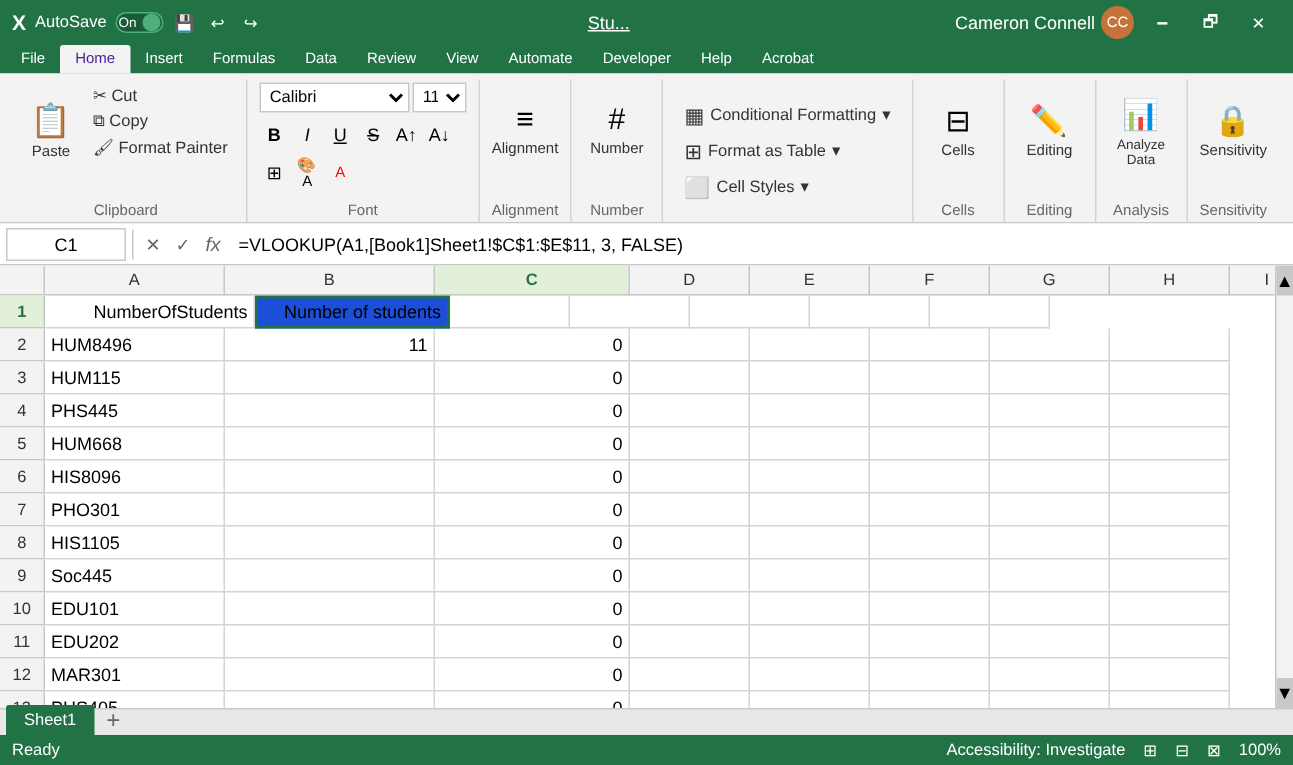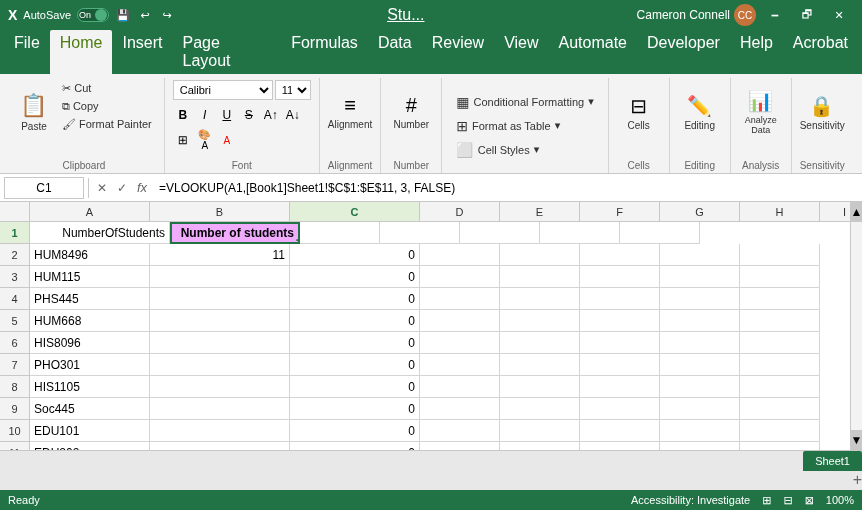--- a/index.html
+++ b/index.html
@@ -9,21 +9,21 @@
     .title-bar {
       height: 30px;
       background: #217346;
       display: flex;
       align-items: center;
       justify-content: space-between;
       padding: 0 8px;
       color: white;
     }
     .title-bar-left { display: flex; align-items: center; gap: 6px; }
-    .title-bar-center { display: flex; align-items: center; gap: 4px; font-size: 16px; text-decoration: underline; }
+    .title-bar-center { display: flex; align-items: center; gap: 4px; font-size: 12px; text-decoration: underline; }
     .title-bar-right { display: flex; align-items: center; gap: 4px; }
     .autosave-label { font-size: 11px; }
     .autosave-toggle {
       background: #1a5c38;
       border: 1px solid #4caf7d;
       border-radius: 8px;
       width: 32px;
       height: 14px;
       display: flex;
       align-items: center;
@@ -216,40 +216,39 @@
       border-right: 1px solid #d4d4d4;
       border-bottom: 1px solid #d4d4d4;
       display: flex;
       align-items: center;
       padding: 0 4px;
       font-size: 12px;
       overflow: hidden;
       white-space: nowrap;
       flex-shrink: 0;
     }
-    .cell.active-cell { border: 2px solid #217346; background: #f0abfc; font-weight: bold; }
+    .cell.active-cell { border: 2px solid #217346; background: #1d4ed8; }
 
     .corner-cell {
       width: 30px;
       height: 20px;
       background: #f3f3f3;
       border-right: 1px solid #c8c8c8;
       border-bottom: 1px solid #c8c8c8;
       flex-shrink: 0;
     }
 
     
     .tab-bar {
-      height: 40px;
+      height: 18px;
       background: #e8e8e8;
       display: flex;
       align-items: flex-end;
       border-top: 1px solid #c8c8c8;
       padding-left: 4px;
-      flex-direction: column;
     }
     .tab {
       height: 20px;
       padding: 0 12px;
       background: #217346;
       color: white;
       display: flex;
       align-items: center;
       font-size: 11px;
       cursor: pointer;
@@ -271,24 +270,24 @@
 
     .ribbon-tabs {
       display: flex;
       background: #217346;
       padding: 0 4px;
     }
     .ribbon-tab {
       padding: 4px 10px;
       color: white;
       cursor: pointer;
-      font-size: 16px;
+      font-size: 10px;
       border-radius: 2px 2px 0 0;
     }
-    .ribbon-tab.active { background: #f3f3f3; color: #4d7c0f; }
+    .ribbon-tab.active { background: #f3f3f3; color: #4c1d95; }
 
     .number-col { justify-content: flex-end; }
     .cursor-cell { position: relative; }
     .cursor-cell::after {
       content: '+';
       position: absolute;
       right: -6px;
       bottom: -6px;
       font-size: 14px;
       color: #217346;
@@ -343,21 +342,20 @@
         <div class="win-btn">🗗</div>
         <div class="win-btn close">✕</div>
       </div>
     </div>
   </div>
 
   <div class="ribbon-tabs">
     <div class="ribbon-tab">File</div>
     <div class="ribbon-tab active">Home</div>
     <div class="ribbon-tab">Insert</div>
-    <div class="ribbon-tab">Page Layout</div>
     <div class="ribbon-tab">Formulas</div>
     <div class="ribbon-tab">Data</div>
     <div class="ribbon-tab">Review</div>
     <div class="ribbon-tab">View</div>
     <div class="ribbon-tab">Automate</div>
     <div class="ribbon-tab">Developer</div>
     <div class="ribbon-tab">Help</div>
     <div class="ribbon-tab">Acrobat</div>
   </div>
 

